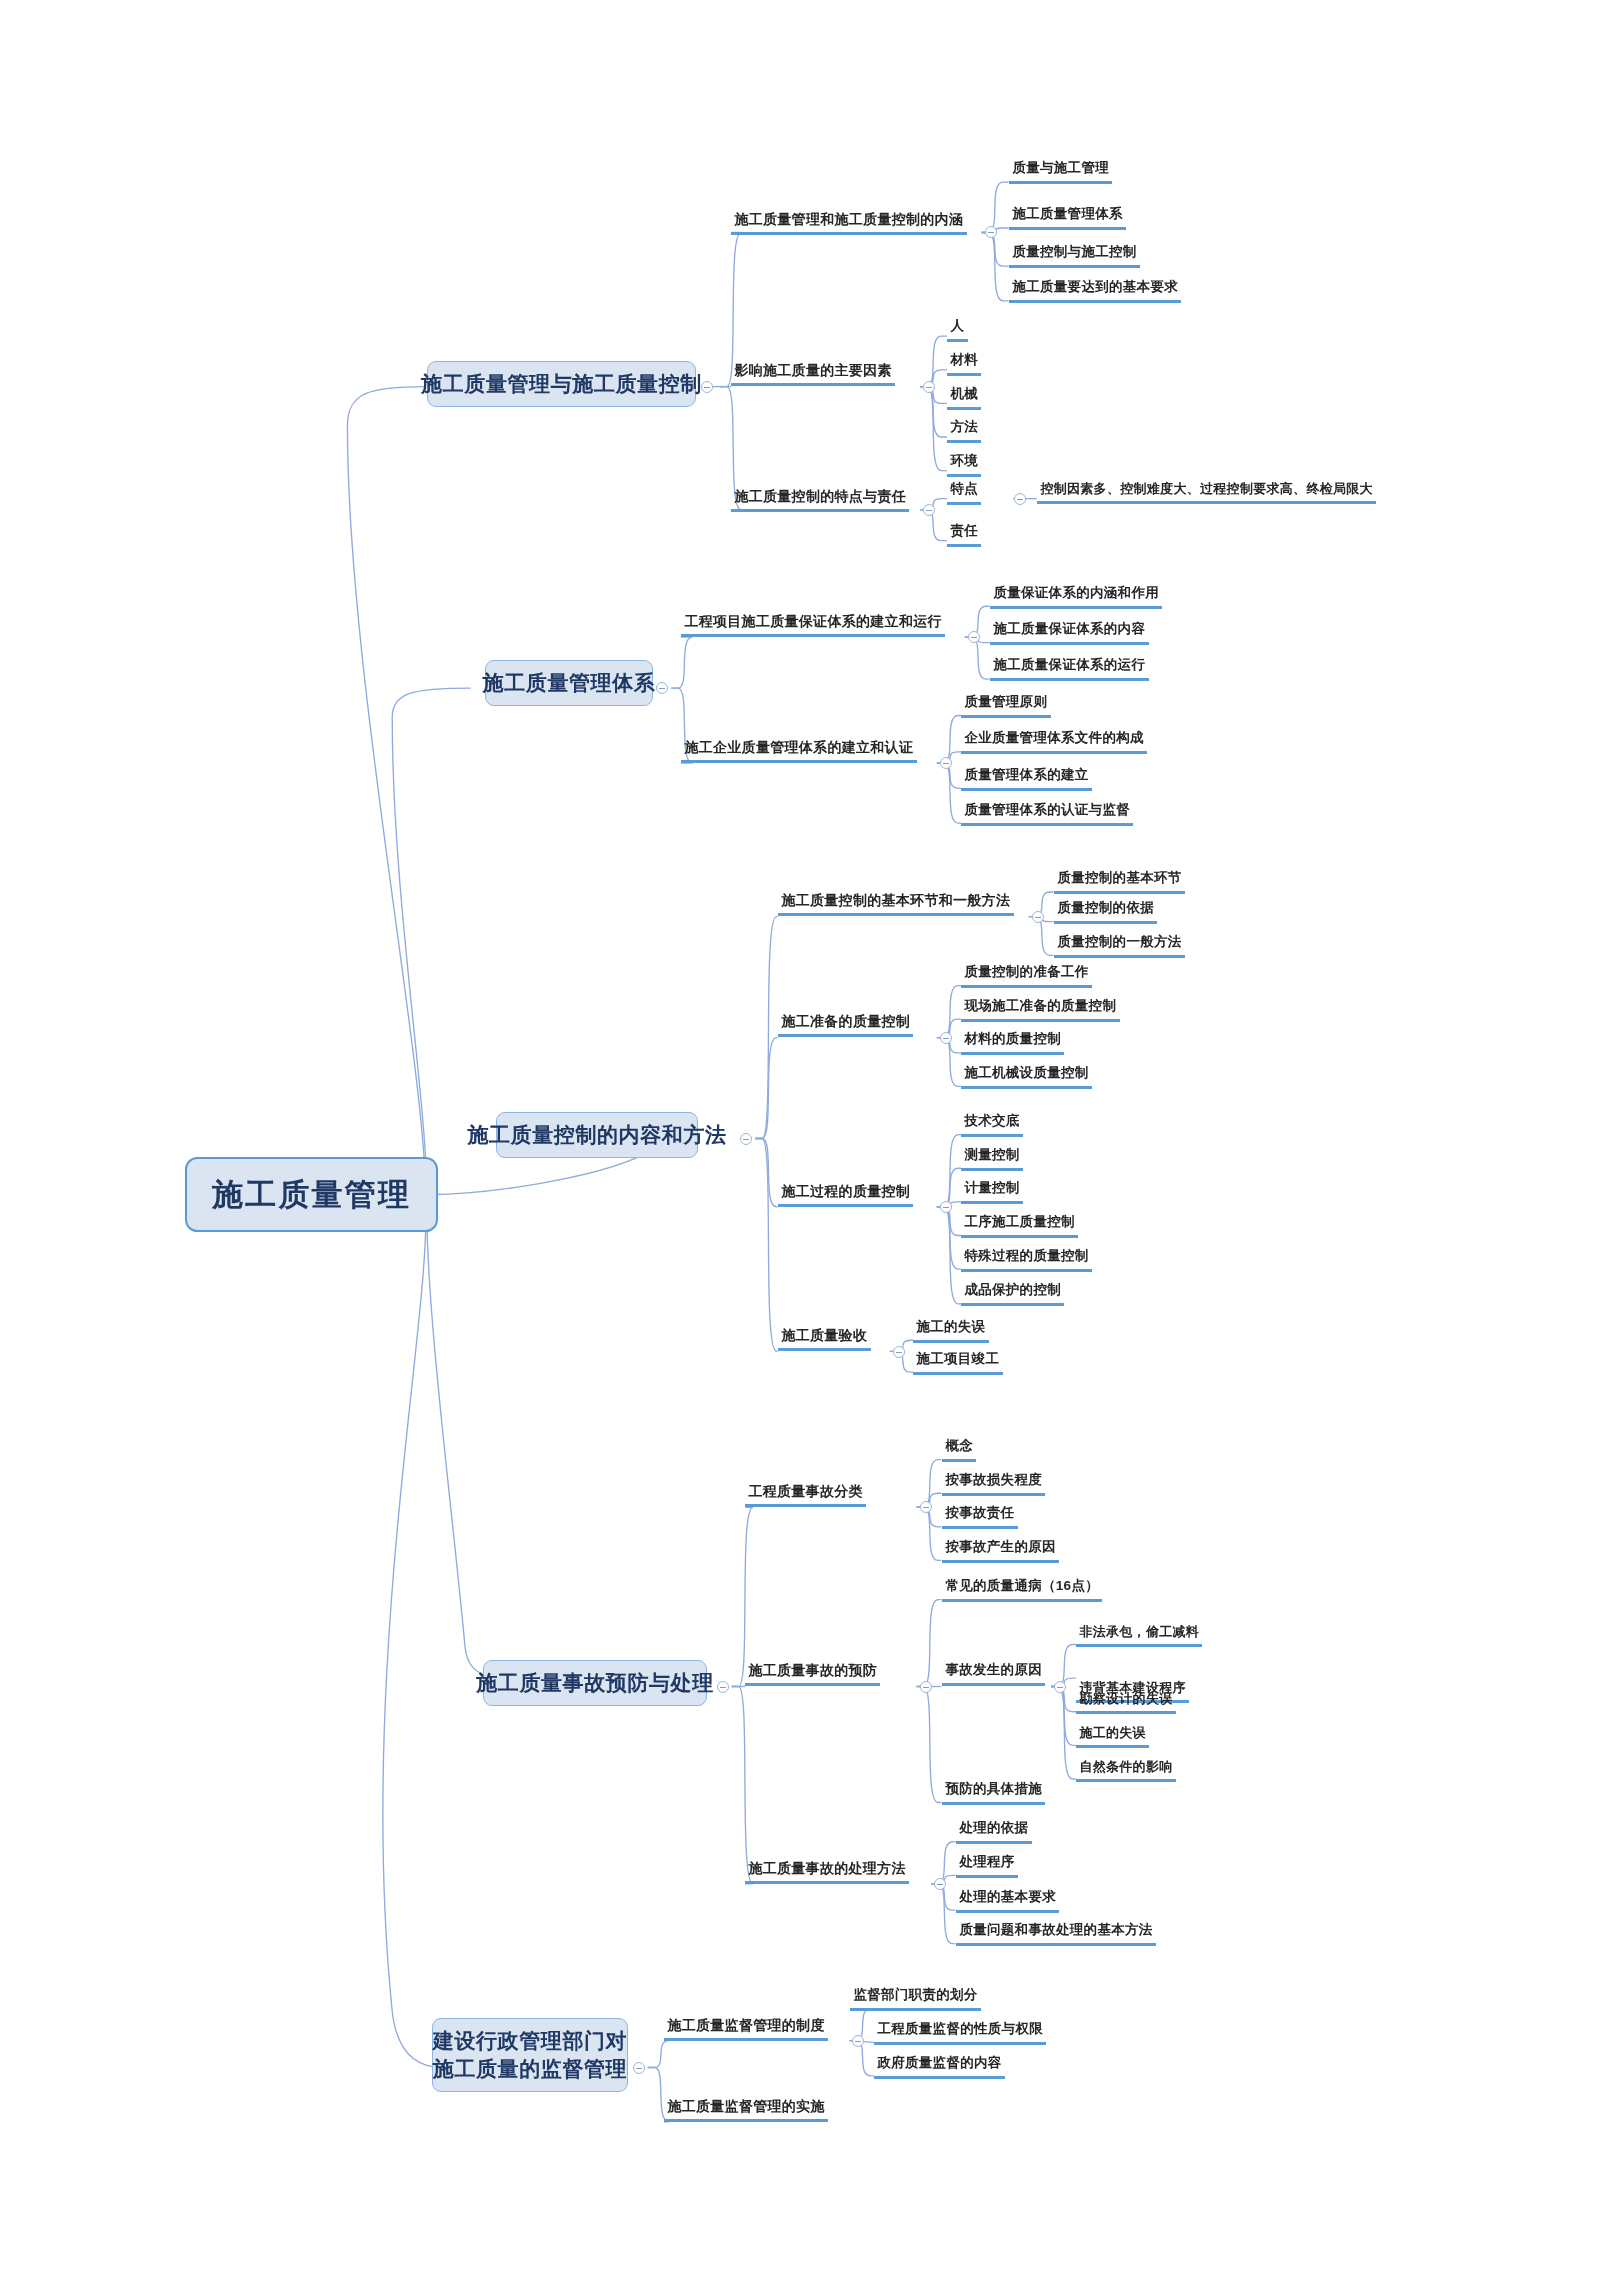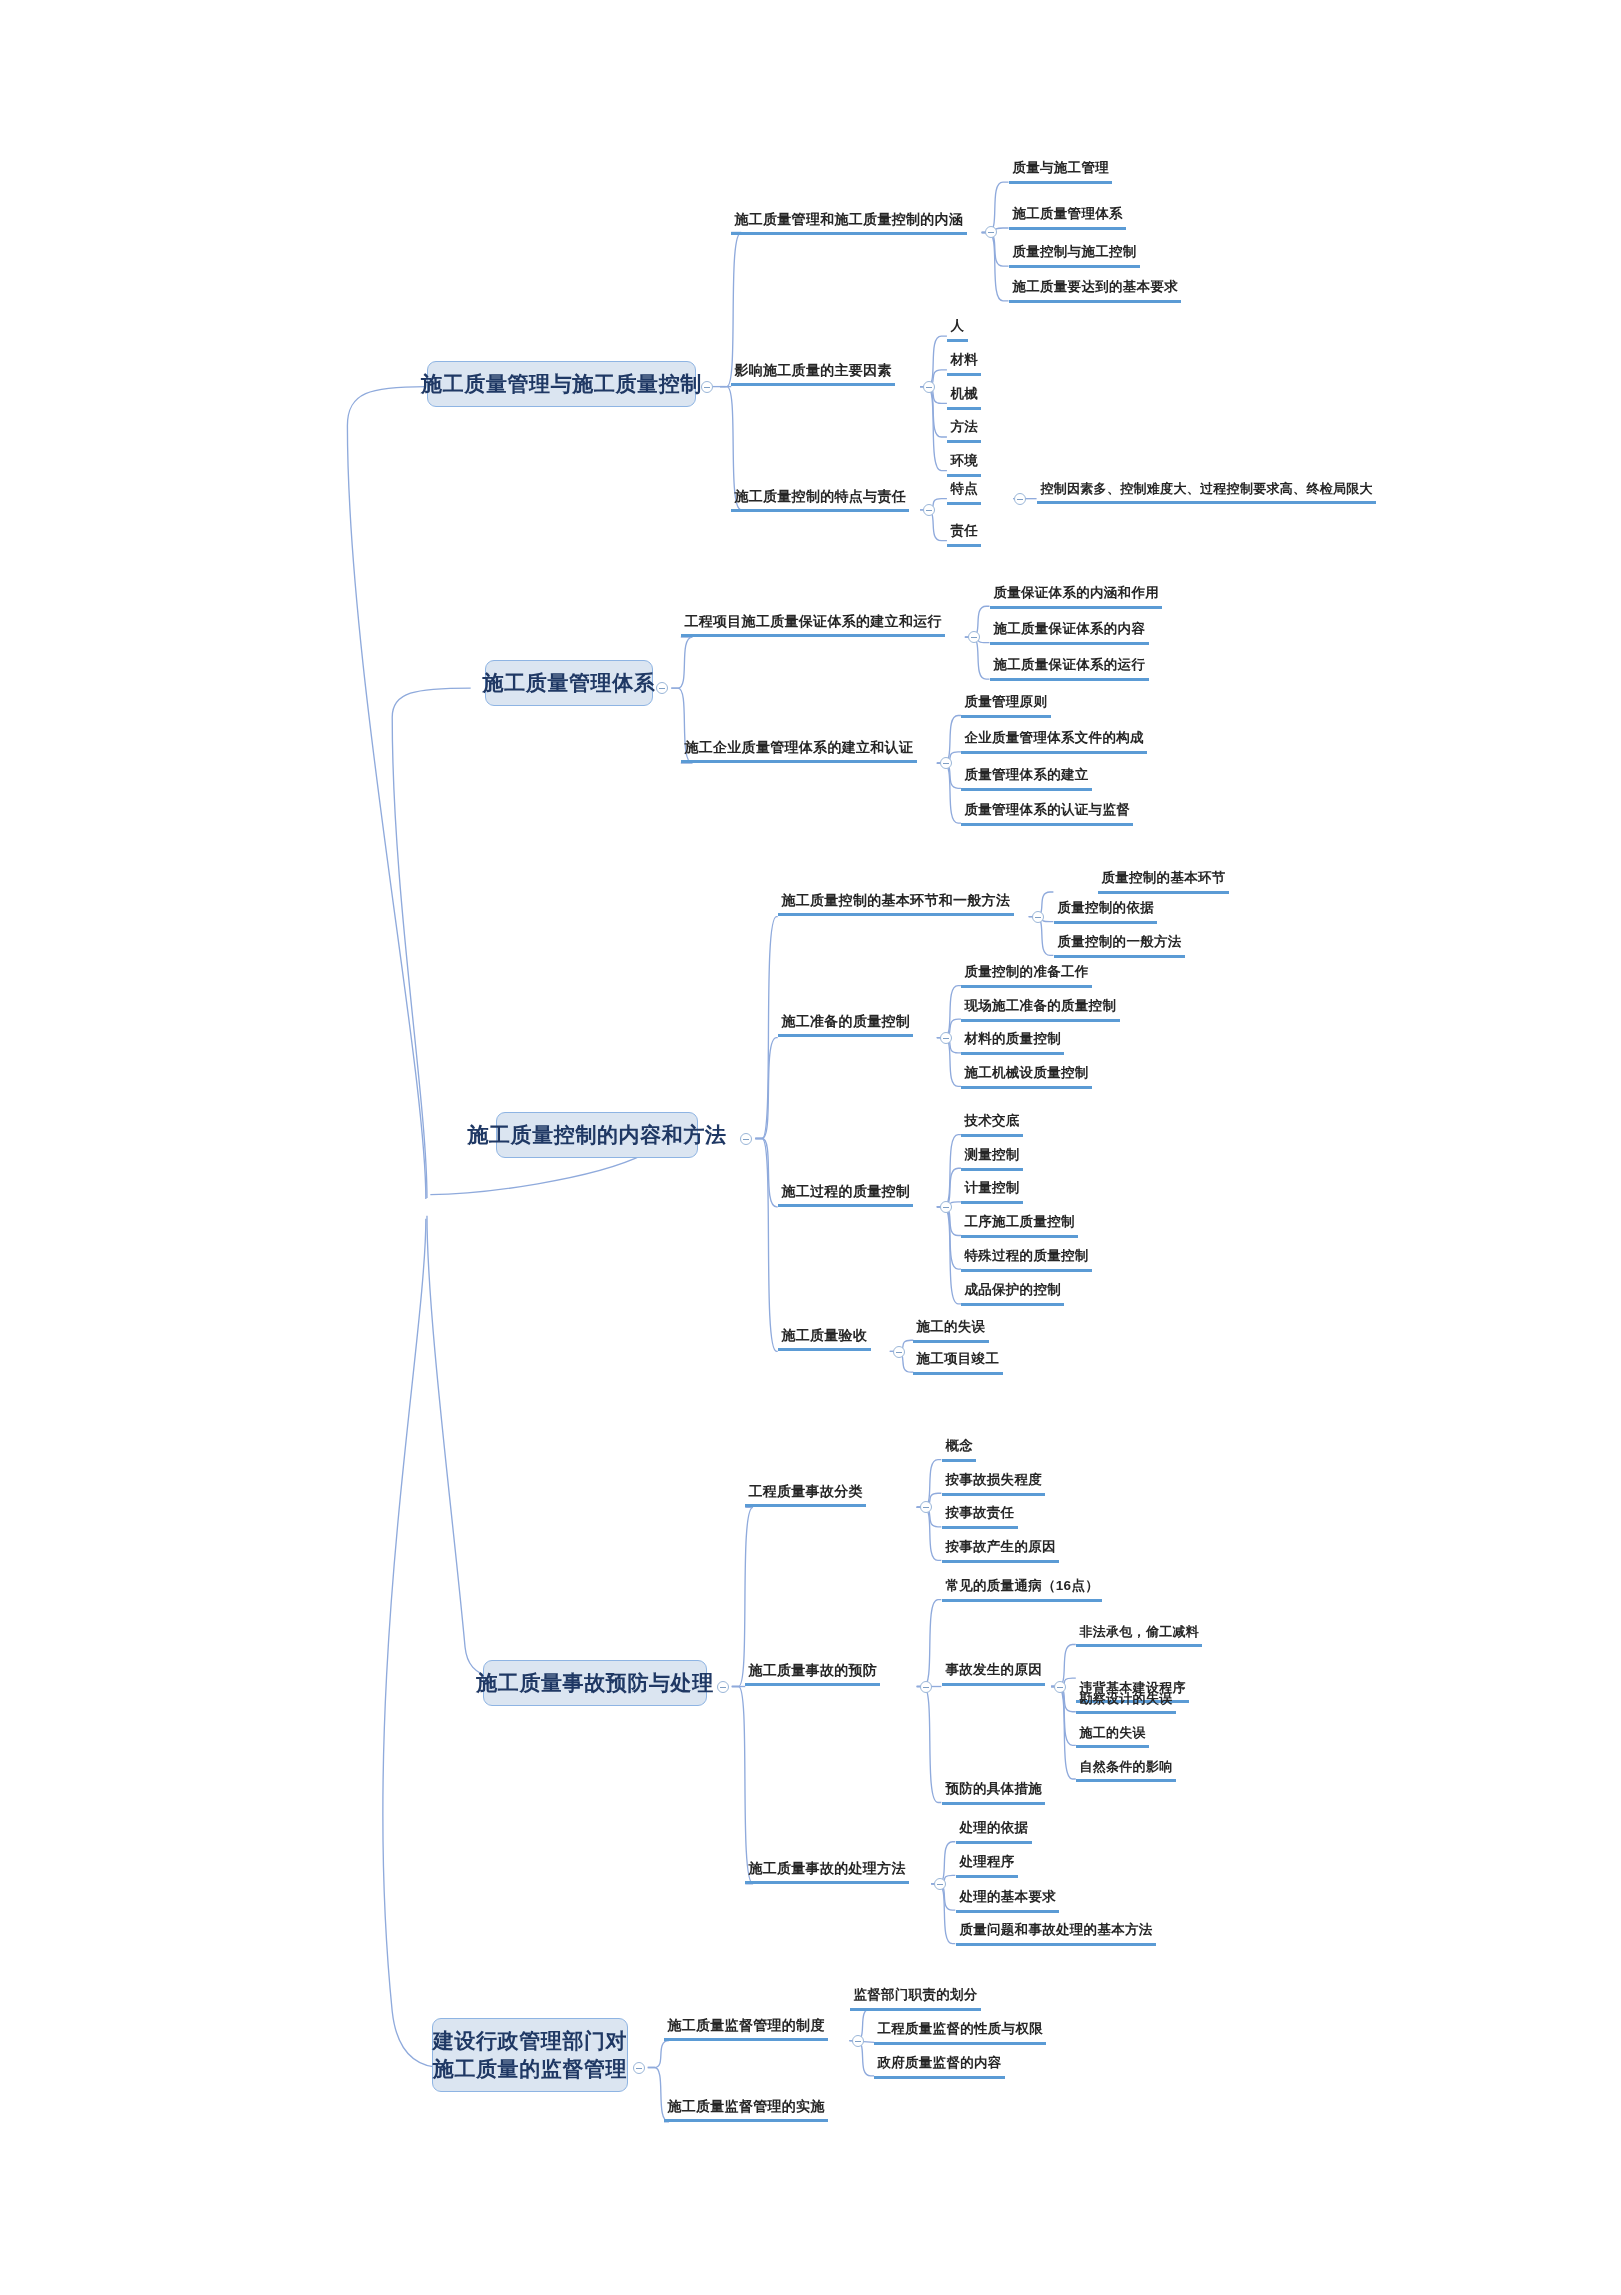--- a/index.html
+++ b/index.html
@@ -119,20 +119,21 @@
         <path d="M1662,3362 L1674,3362 C1696,3362 1674,3347 1700,3347 L1705,3347" fill="none" stroke="#8faadc" stroke-width="2.4"></path>
         <path d="M1662,3362 L1674,3362 C1696,3362 1674,3409 1700,3409 L1705,3409" fill="none" stroke="#8faadc" stroke-width="2.4"></path>
         <path d="M1662,3362 L1674,3362 C1696,3362 1674,3469 1700,3469 L1705,3469" fill="none" stroke="#8faadc" stroke-width="2.4"></path>
         <path d="M1156,3690 L1168,3690 C1190,3690 1168,3642 1194,3642 L1185,3642" fill="none" stroke="#8faadc" stroke-width="2.4"></path>
         <path d="M1156,3690 L1168,3690 C1190,3690 1168,3787 1194,3787 L1185,3787" fill="none" stroke="#8faadc" stroke-width="2.4"></path>
         <path d="M1516,3642 L1528,3642 C1550,3642 1528,3585 1554,3585 L1560,3585" fill="none" stroke="#8faadc" stroke-width="2.4"></path>
         <path d="M1516,3642 L1560,3645" fill="none" stroke="#8faadc" stroke-width="2.4"></path>
         <path d="M1516,3642 L1528,3642 C1550,3642 1528,3705 1554,3705 L1560,3705" fill="none" stroke="#8faadc" stroke-width="2.4"></path>
       </g>
   </svg>
+<div class="node root" style="left: 185px; top: 1157px;">施工质量管理</div>
     <div class="node l1" style="left: 427px; top: 361px; width: 269px;">施工质量管理与施工质量控制</div>
     <div class="tog" style="left: 701px; top: 381px;"></div>
     <div class="node u" style="left: 731px; top: 212px;">施工质量管理和施工质量控制的内涵</div>
     <div class="node u" style="left: 731px; top: 363px;">影响施工质量的主要因素</div>
     <div class="node u" style="left: 731px; top: 489px;">施工质量控制的特点与责任</div>
     <div class="node u lv3" style="left: 1009px; top: 161px;">质量与施工管理</div>
     <div class="node u lv3" style="left: 1009px; top: 207px;">施工质量管理体系</div>
     <div class="node u lv3" style="left: 1009px; top: 245px;">质量控制与施工控制</div>
     <div class="node u lv3" style="left: 1009px; top: 280px;">施工质量要达到的基本要求</div>
     <div class="tog" style="left: 985px; top: 226px;"></div>
@@ -159,21 +160,21 @@
     <div class="node u lv3" style="left: 961px; top: 731px;">企业质量管理体系文件的构成</div>
     <div class="node u lv3" style="left: 961px; top: 768px;">质量管理体系的建立</div>
     <div class="node u lv3" style="left: 961px; top: 803px;">质量管理体系的认证与监督</div>
     <div class="tog" style="left: 940px; top: 757px;"></div>
     <div class="node l1" style="left: 496px; top: 1112px; width: 202px;">施工质量控制的内容和方法</div>
     <div class="tog" style="left: 740px; top: 1133px;"></div>
     <div class="node u" style="left: 778px; top: 893px;">施工质量控制的基本环节和一般方法</div>
     <div class="node u" style="left: 778px; top: 1014px;">施工准备的质量控制</div>
     <div class="node u" style="left: 778px; top: 1184px;">施工过程的质量控制</div>
     <div class="node u" style="left: 778px; top: 1328px;">施工质量验收</div>
-    <div class="node u lv3" style="left: 1054px; top: 871px; margin-left: 44px;">质量控制的基本环节</div>
+    <div class="node u lv3" style="left: 1054px; top: 871px;">质量控制的基本环节</div>
     <div class="node u lv3" style="left: 1054px; top: 901px;">质量控制的依据</div>
     <div class="node u lv3" style="left: 1054px; top: 935px;">质量控制的一般方法</div>
     <div class="tog" style="left: 1032px; top: 911px;"></div>
     <div class="node u lv3" style="left: 961px; top: 965px;">质量控制的准备工作</div>
     <div class="node u lv3" style="left: 961px; top: 999px;">现场施工准备的质量控制</div>
     <div class="node u lv3" style="left: 961px; top: 1032px;">材料的质量控制</div>
     <div class="node u lv3" style="left: 961px; top: 1066px;">施工机械设质量控制</div>
     <div class="tog" style="left: 940px; top: 1032px;"></div>
     <div class="node u lv3" style="left: 961px; top: 1114px;">技术交底</div>
     <div class="node u lv3" style="left: 961px; top: 1148px;">测量控制</div>

